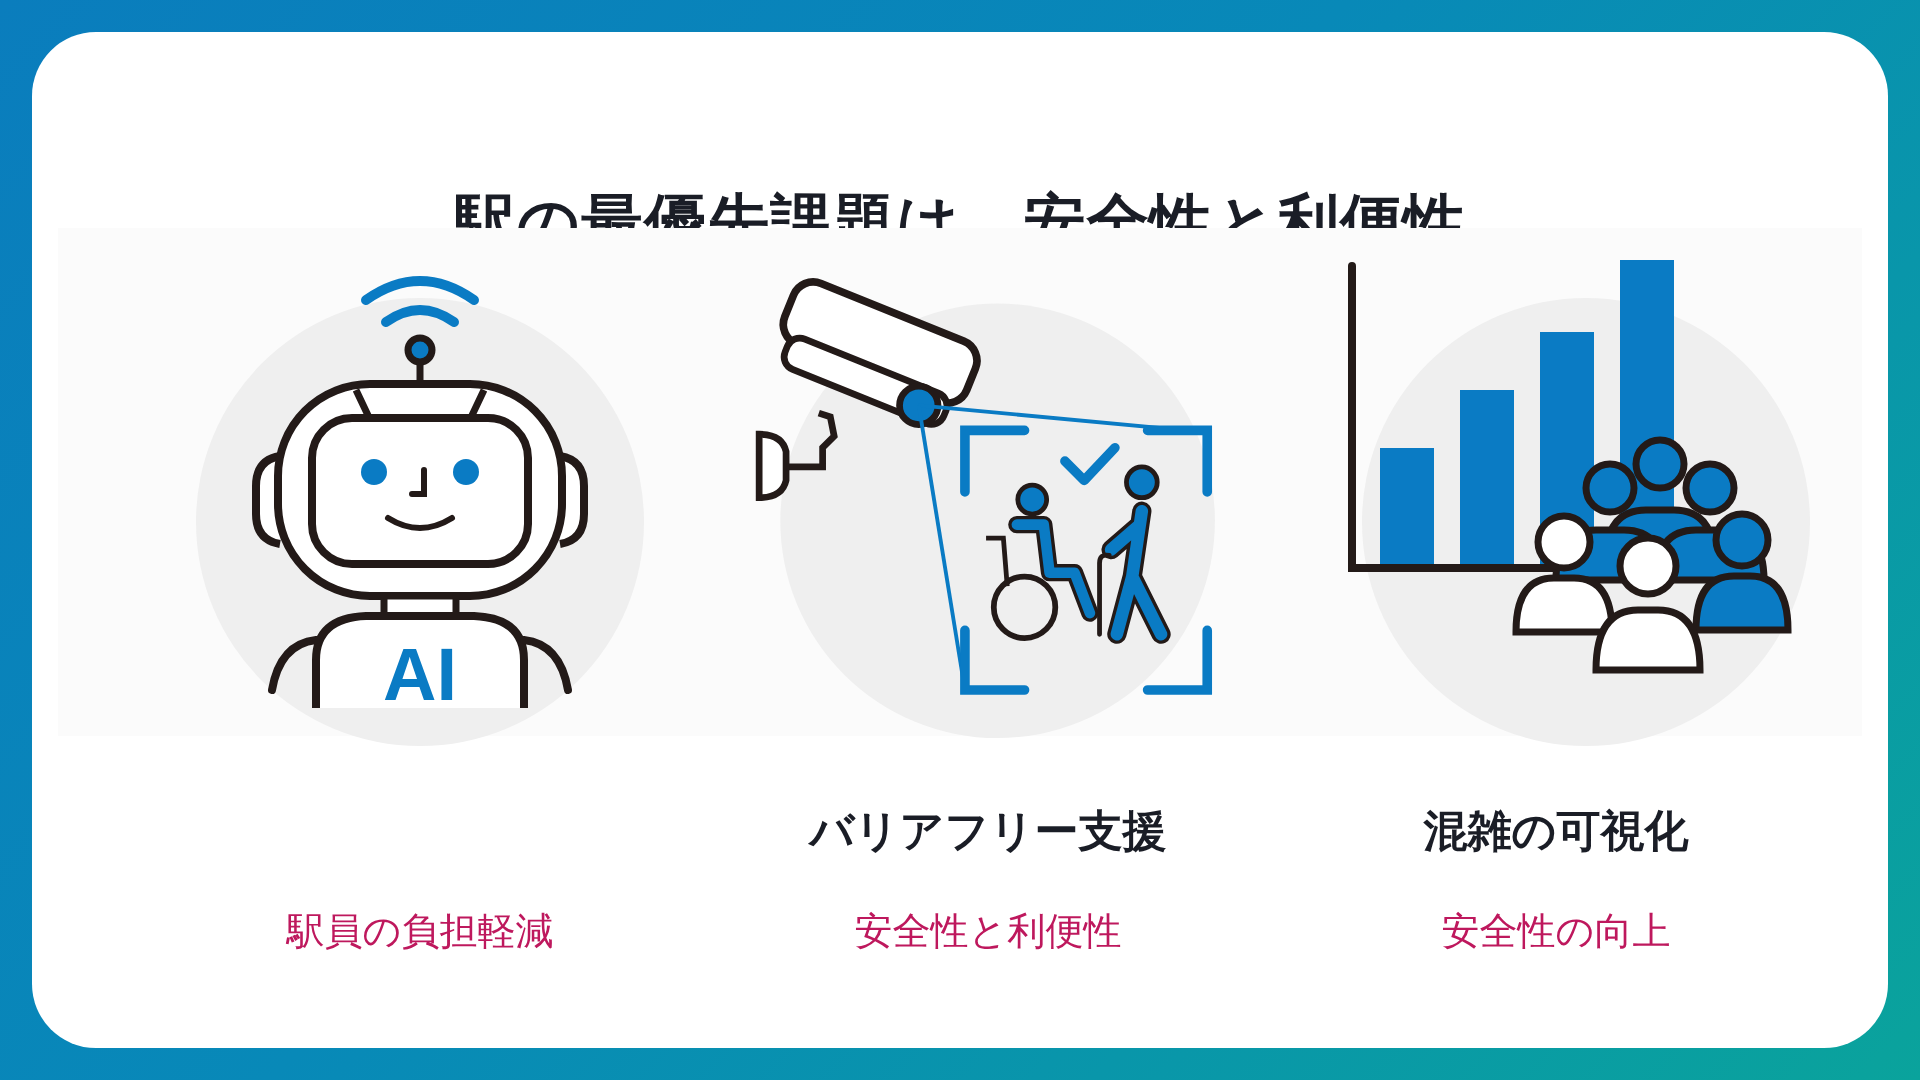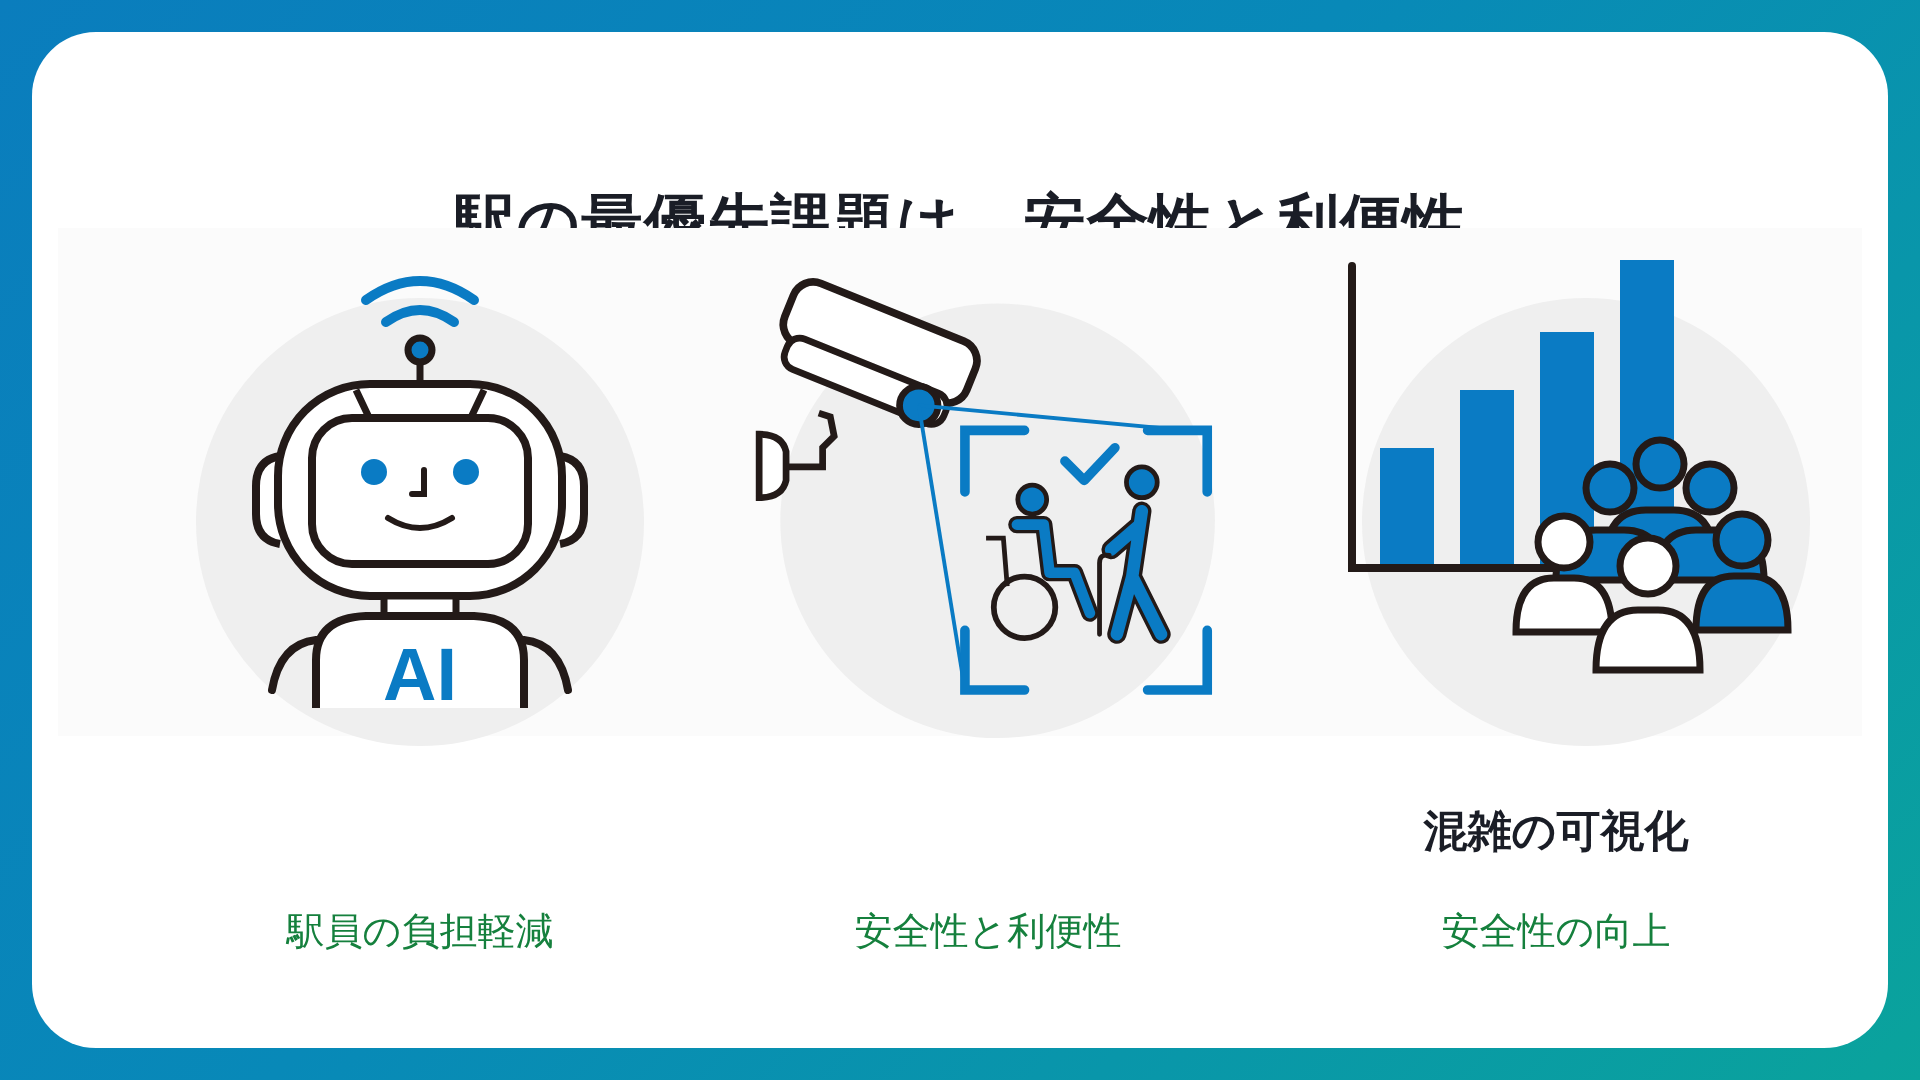--- a/index.html
+++ b/index.html
@@ -55,21 +55,21 @@
     font-size: 44px;
     font-weight: bold;
     color: #1a1d26;
   }
   .feature .desc {
     position: absolute;
     left: 0; right: 0; top: 872px;
     text-align: center;
     font-size: 38px;
     line-height: 54px;
-    color: #15803d;
+    color: #be185d;
   }
   .feature .desc span { display: block; }
   #f1 { left: 108px; }
   #f2 { left: 676px; }
   #f3 { left: 1244px; }
 </style>
 </head>
 <body>
 
 <div class="card">
@@ -148,20 +148,21 @@
         <path d="M290 266 L318 266 L324 316 L350 316 L366 358" fill="none" stroke="#0a7bc4" stroke-width="11" stroke-linecap="round" stroke-linejoin="round"></path>
         <circle cx="298" cy="352" r="32" fill="none" stroke="#231a18" stroke-width="6"></circle>
         <path d="M258 280 L276 280 L280 330" fill="none" stroke="#231a18" stroke-width="5"></path>
 
         <circle cx="420" cy="222" r="16" fill="#0a7bc4" stroke="#231a18" stroke-width="5"></circle>
         <path d="M420 252 L410 320 L394 380 M410 320 L440 380 M418 266 L388 292" fill="none" stroke="#231a18" stroke-width="20" stroke-linecap="round" stroke-linejoin="round"></path>
         <path d="M420 252 L410 320 L394 380 M410 320 L440 380 M418 266 L388 292" fill="none" stroke="#0a7bc4" stroke-width="13" stroke-linecap="round" stroke-linejoin="round"></path>
         <path d="M376 380 L376 306 Q376 296 386 298" fill="none" stroke="#231a18" stroke-width="5" stroke-linecap="round"></path>
       </svg>
     </div>
+    <div class="heading">バリアフリー支援</div>
     <div class="desc">
       <span>安全性と利便性</span>
     </div>
   </div>
 
   <div class="feature" id="f3">
     <div class="illus">
       <svg viewBox="0 0 500 460">
         <circle cx="280" cy="262" r="224" fill="#efefef"></circle>
 

